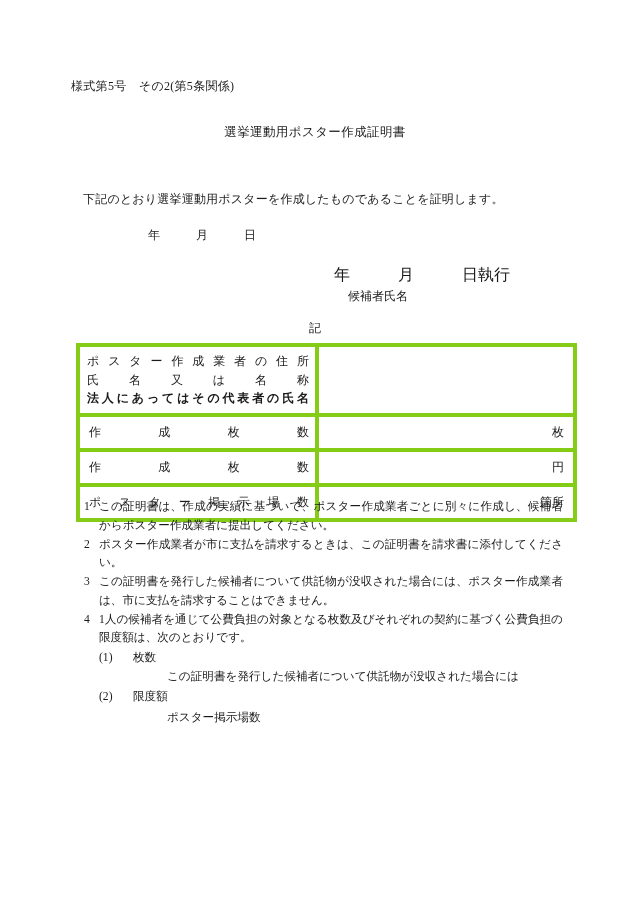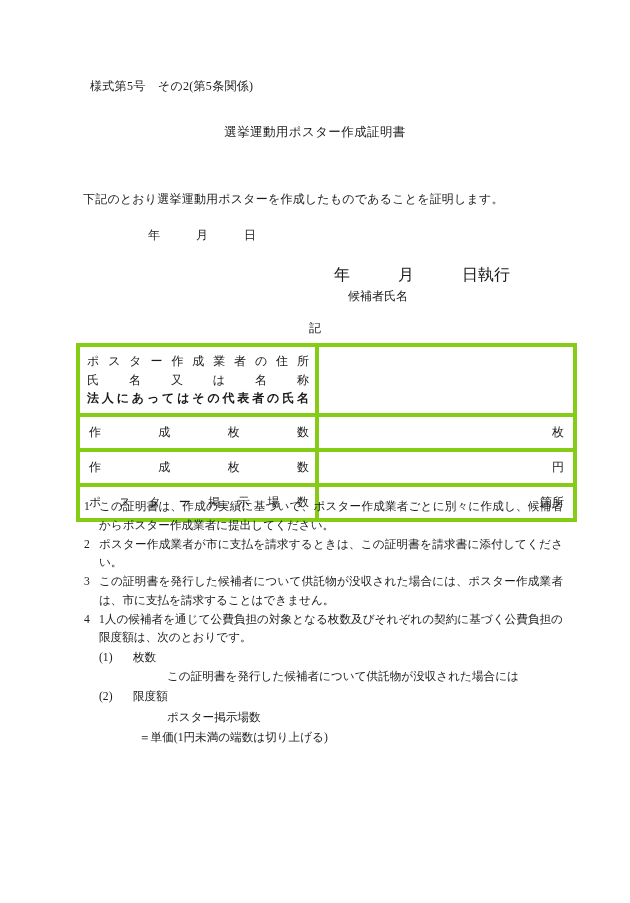--- a/index.html
+++ b/index.html
@@ -25,21 +25,20 @@
   }
 
   
   .form-no {
     position: absolute;
     left: 71px;
     top: 78px;
     font-size: 12px;
     letter-spacing: 0.3px;
     white-space: pre;
-    margin-left: 19px;
   }
 
   
   .doc-title {
     position: absolute;
     left: 0;
     top: 124px;
     width: 630px;
     text-align: center;
     font-size: 12.5px;
@@ -290,17 +289,16 @@
 
     <div class="sub-item">
       <span class="sub-num">(2)</span>
       <span>限度額</span>
     </div>
 
     <div class="formula-wrap">
       <span class="frac">
         <span class="den">ポスター掲示場数</span>
       </span>
-      <span class="equals">＝単価(1円未満の端数は切り上げる)</span>
     </div>
   </div>
 
 </div>
 
 </body></html>

